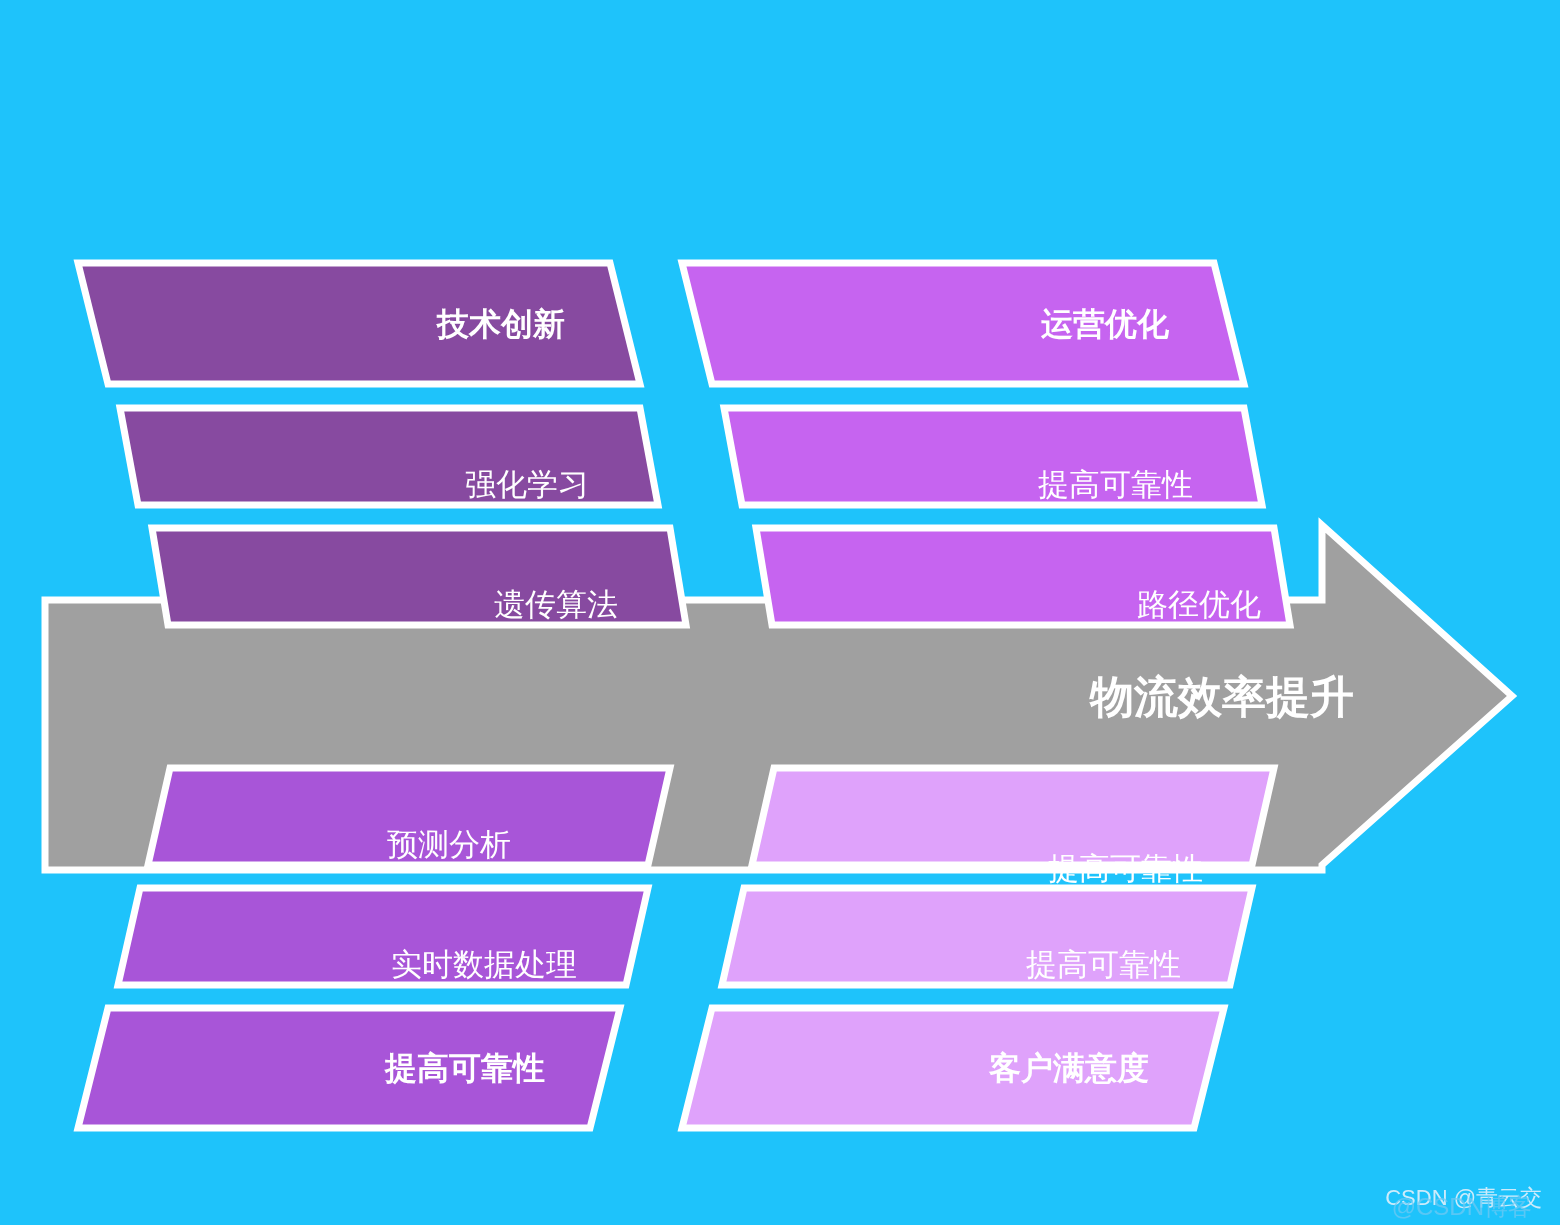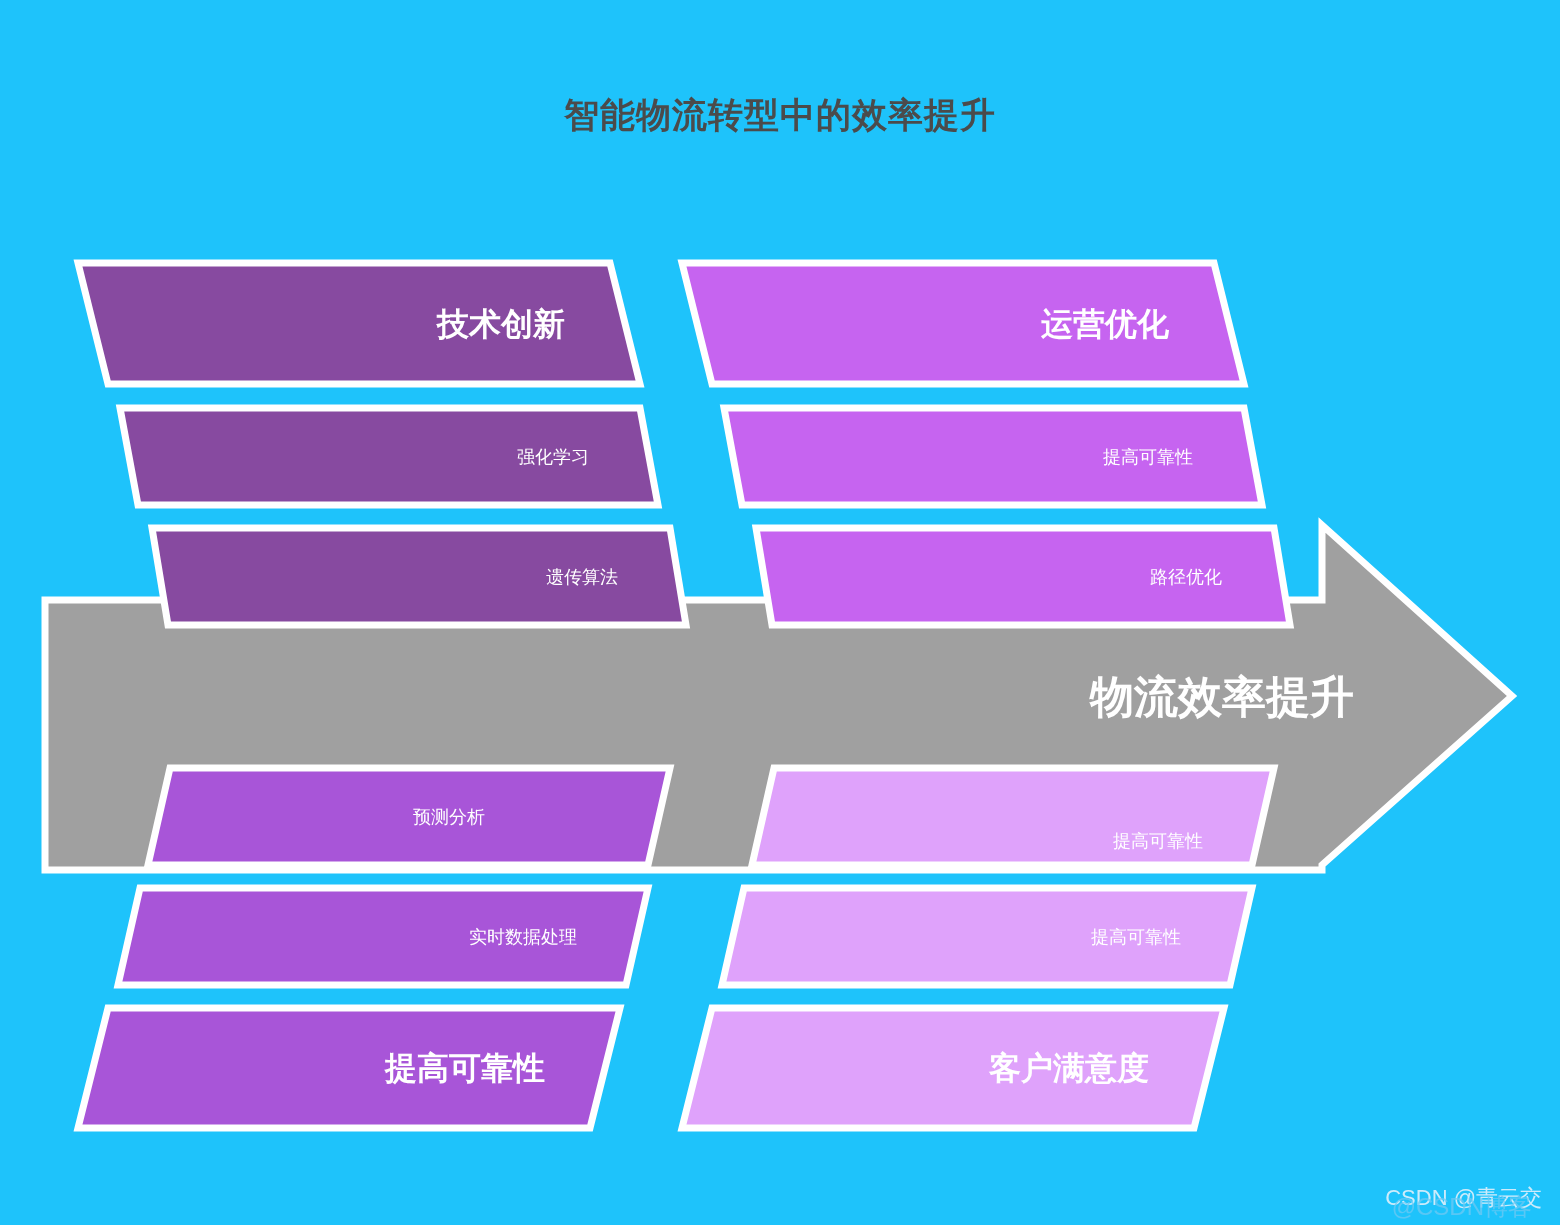--- a/index.html
+++ b/index.html
@@ -39,22 +39,23 @@
     color: #ffffff;
     white-space: nowrap;
     text-align: right;
     pointer-events: none;
   }
   .lbl-head {
     font-size: 32px;
     font-weight: bold;
   }
   .lbl-sub {
-    font-size: 18px;
+    font-size: 31px;
     font-weight: normal;
+    margin-top: 28px;
   }
   .arrow-label {
     position: absolute;
     color: #ffffff;
     font-size: 44px;
     font-weight: bold;
     white-space: nowrap;
     margin-left: 10px;
   }
   .watermark {
@@ -74,21 +75,20 @@
     color: #6ec9f3;
     white-space: nowrap;
     opacity: 0.75;
   }
 </style>
 </head>
 <body>
 
 <div id="stage">
 
-  <div class="chart-title">智能物流转型中的效率提升</div>
 
   <svg id="diagram-svg" viewBox="0 0 1560 1225" preserveAspectRatio="none">
       <polygon points="45,600 1322,600 1322,525 1512,696 1322,865 1322,870 45,870" fill="#a0a0a0" stroke="#ffffff" stroke-width="7" stroke-linejoin="miter"></polygon>
       <polygon points="78,263 610,263 640,384 108,384" fill="#874aa0" stroke="#ffffff" stroke-width="7" stroke-linejoin="miter"></polygon>
       <polygon points="120,408 640,408 658,505 138,505" fill="#874aa0" stroke="#ffffff" stroke-width="7" stroke-linejoin="miter"></polygon>
       <polygon points="152,528 670,528 686,625 168,625" fill="#874aa0" stroke="#ffffff" stroke-width="7" stroke-linejoin="miter"></polygon>
       <polygon points="170,768 670,768 648,865 148,865" fill="#a855d8" stroke="#ffffff" stroke-width="7" stroke-linejoin="miter"></polygon>
       <polygon points="140,888 648,888 626,985 118,985" fill="#a855d8" stroke="#ffffff" stroke-width="7" stroke-linejoin="miter"></polygon>
       <polygon points="108,1008 620,1008 590,1128 78,1128" fill="#a855d8" stroke="#ffffff" stroke-width="7" stroke-linejoin="miter"></polygon>
       <polygon points="682,263 1214,263 1244,384 712,384" fill="#c664f0" stroke="#ffffff" stroke-width="7" stroke-linejoin="miter"></polygon>
@@ -101,21 +101,21 @@
 
   <div id="labels-layer">
       <div class="shape-label lbl-head" style="top: 301.5px; left: 265px; width: 300px; line-height: 44px;">技术创新</div>
       <div class="shape-label lbl-sub" style="top: 439.5px; left: 289px; width: 300px; line-height: 34px;">强化学习</div>
       <div class="shape-label lbl-sub" style="top: 559.5px; left: 318px; width: 300px; line-height: 34px;">遗传算法</div>
       <div class="shape-label lbl-sub" style="top: 799.5px; left: 299px; width: 300px; line-height: 34px; text-align: center;">预测分析</div>
       <div class="shape-label lbl-sub" style="top: 919.5px; left: 277px; width: 300px; line-height: 34px;">实时数据处理</div>
       <div class="shape-label lbl-head" style="top: 1046px; left: 245px; width: 300px; line-height: 44px;">提高可靠性</div>
       <div class="shape-label lbl-head" style="top: 301.5px; left: 869px; width: 300px; line-height: 44px;">运营优化</div>
       <div class="shape-label lbl-sub" style="top: 439.5px; left: 893px; width: 300px; line-height: 34px;">提高可靠性</div>
-      <div class="shape-label lbl-sub" style="top: 559.5px; left: 922px; width: 300px; line-height: 34px; font-family: Liberation Serif, serif;">路径优化</div>
+      <div class="shape-label lbl-sub" style="top: 559.5px; left: 961px; width: 300px; line-height: 34px; font-family: Liberation Serif, serif;">路径优化</div>
       <div class="shape-label lbl-sub" style="top: 824px; left: 903px; width: 300px; line-height: 34px;">提高可靠性</div>
       <div class="shape-label lbl-sub" style="top: 919.5px; left: 881px; width: 300px; line-height: 34px;">提高可靠性</div>
       <div class="shape-label lbl-head" style="top: 1046px; left: 849px; width: 300px; line-height: 44px;">客户满意度</div>
     </div>
 
   <div class="arrow-label" id="arrow-label" style="left: 1080px; top: 668px;">物流效率提升</div>
 
   <div class="watermark">CSDN @青云交</div>
   <div class="watermark-sub">@CSDN博客</div>
 

